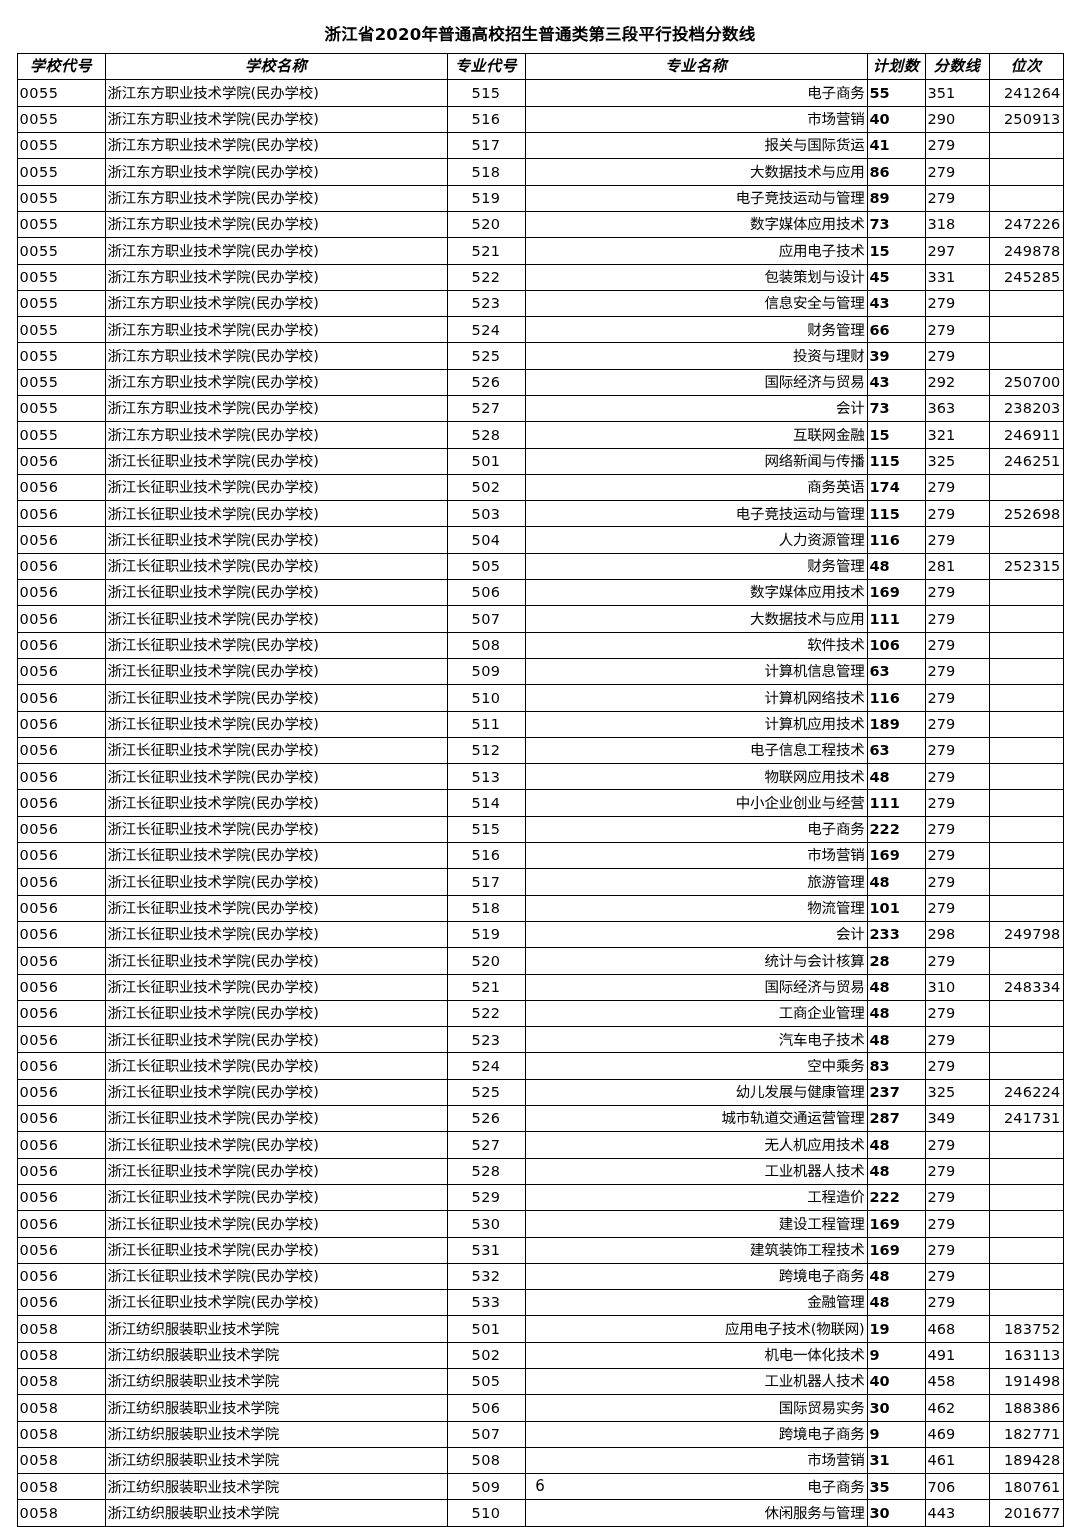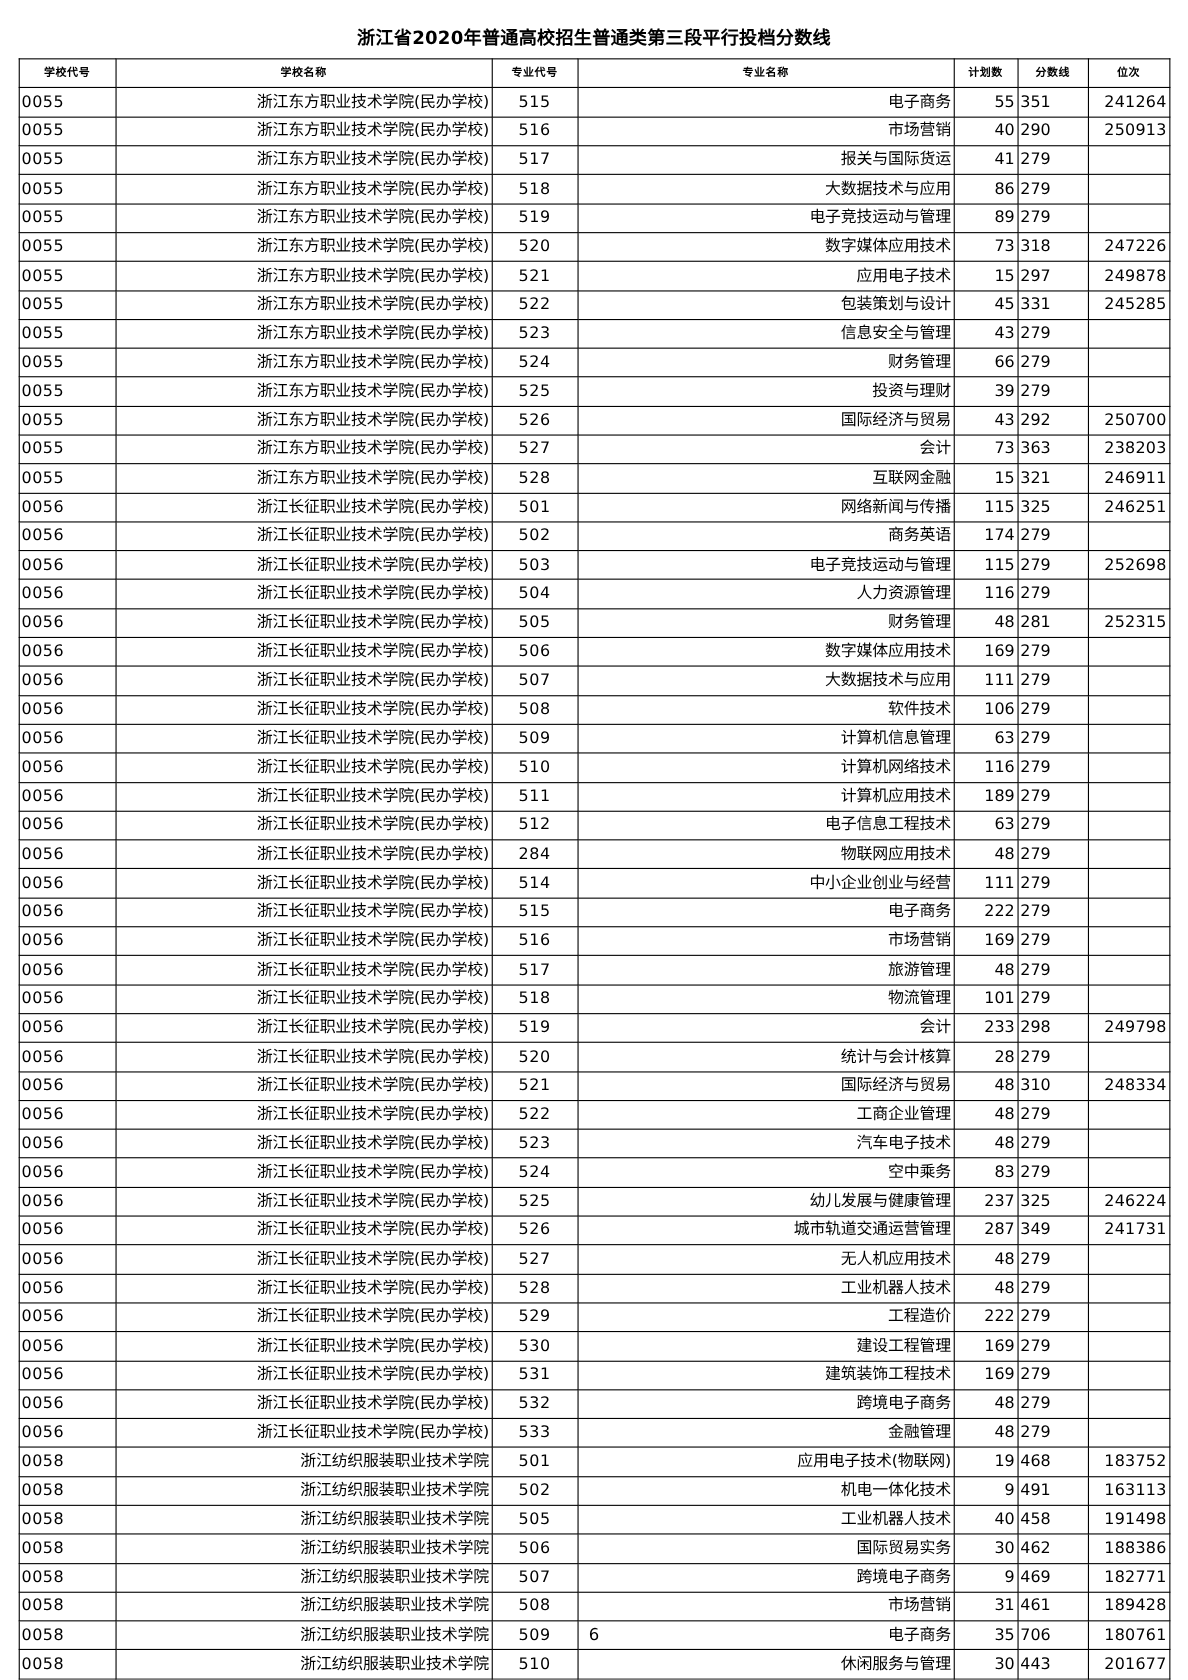--- a/index.html
+++ b/index.html
@@ -48,37 +48,38 @@
     line-height: 1;
     height: 25.3px;
     padding: 0 2px;
     overflow: hidden;
     white-space: nowrap;
     vertical-align: middle;
   }
   table.grid th {
     font-weight: bold;
     text-align: center;
-    font-size: 10px;
+    font-size: 15px;
     letter-spacing: 0.5px;
+    font-style: italic;
   }
   
   col.c-school-code { width: 88px; }
   col.c-school-name { width: 342px; }
   col.c-major-code  { width: 78px; }
   col.c-major-name  { width: 342px; }
   col.c-plan        { width: 58px; }
   col.c-score       { width: 64px; }
   col.c-rank        { width: 74px; }
 
   td.school-code { text-align: left; letter-spacing: 0.5px; }
-  td.school-name { text-align: right; padding-left: 6px; letter-spacing: -0.2px; margin-top: 12px; }
+  td.school-name { text-align: left; padding-left: 6px; letter-spacing: -0.2px; margin-top: 12px; }
   td.major-code  { text-align: center; letter-spacing: 0.5px; margin-left: 47px; }
   td.major-name  { text-align: right; padding-left: 6px; letter-spacing: -0.2px; }
-  td.plan        { text-align: right; }
+  td.plan        { text-align: left; font-weight: bold; }
   td.score       { text-align: left; margin-top: 44px; }
   td.rank        { text-align: right; letter-spacing: 0.2px; }
 
   .page-number {
     position: absolute;
     left: 0;
     right: 0;
     bottom: 32px;
     text-align: center;
     font-size: 15px;
@@ -344,21 +345,21 @@
             <td class="school-name">浙江长征职业技术学院(民办学校)</td>
             <td class="major-code">512</td>
             <td class="major-name">电子信息工程技术</td>
             <td class="plan">63</td>
             <td class="score">279</td>
             <td class="rank"></td>
           </tr>
           <tr>
             <td class="school-code">0056</td>
             <td class="school-name">浙江长征职业技术学院(民办学校)</td>
-            <td class="major-code">284</td>
+            <td class="major-code">513</td>
             <td class="major-name">物联网应用技术</td>
             <td class="plan">48</td>
             <td class="score">279</td>
             <td class="rank"></td>
           </tr>
           <tr>
             <td class="school-code">0056</td>
             <td class="school-name">浙江长征职业技术学院(民办学校)</td>
             <td class="major-code">514</td>
             <td class="major-name">中小企业创业与经营</td>

